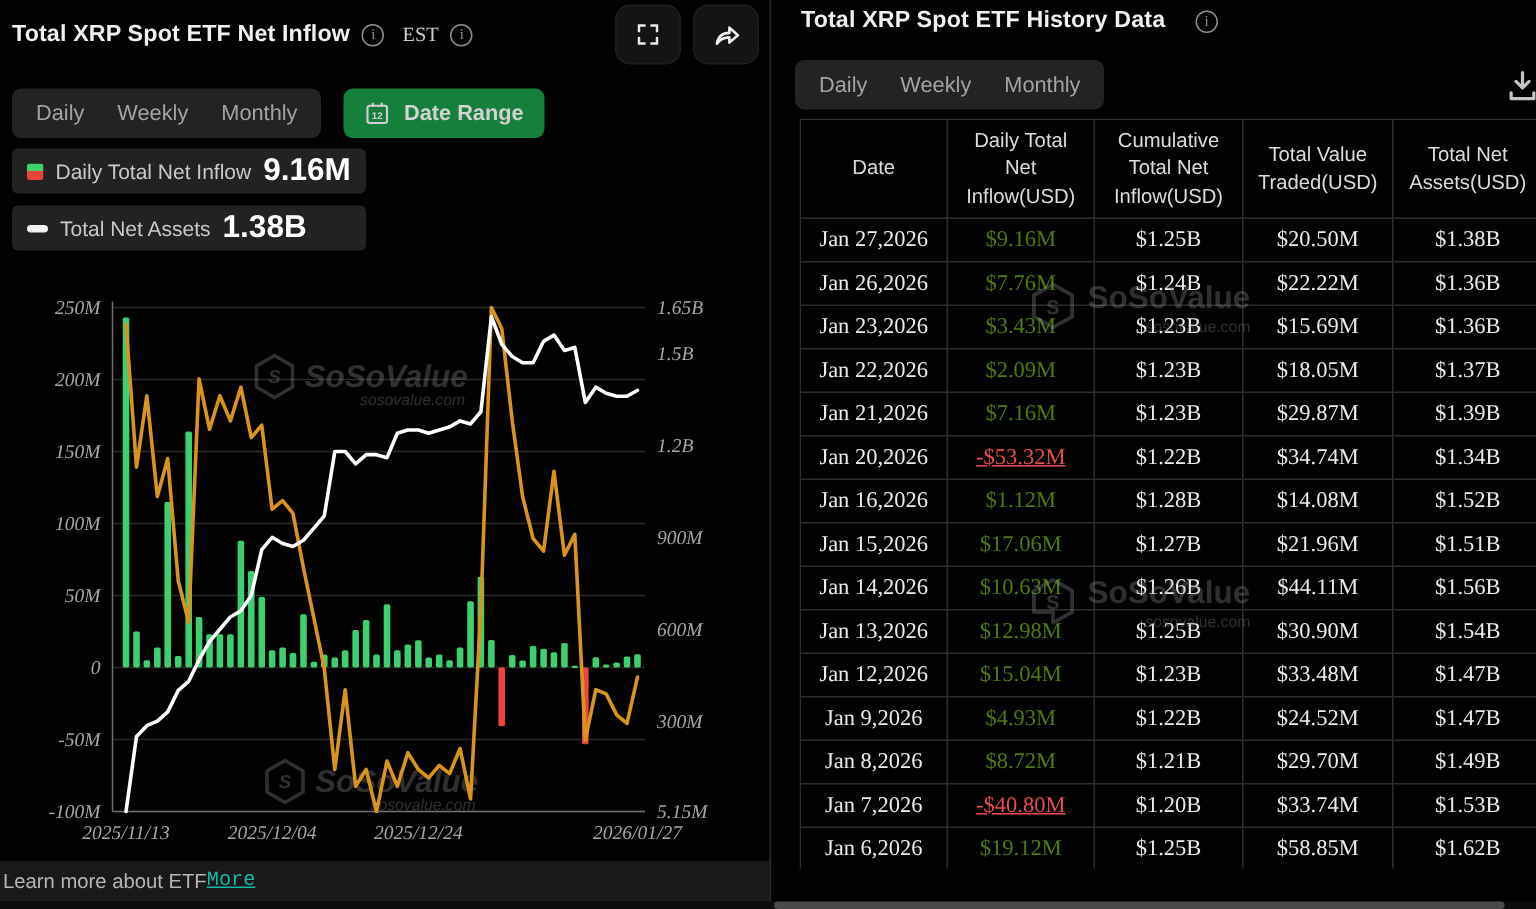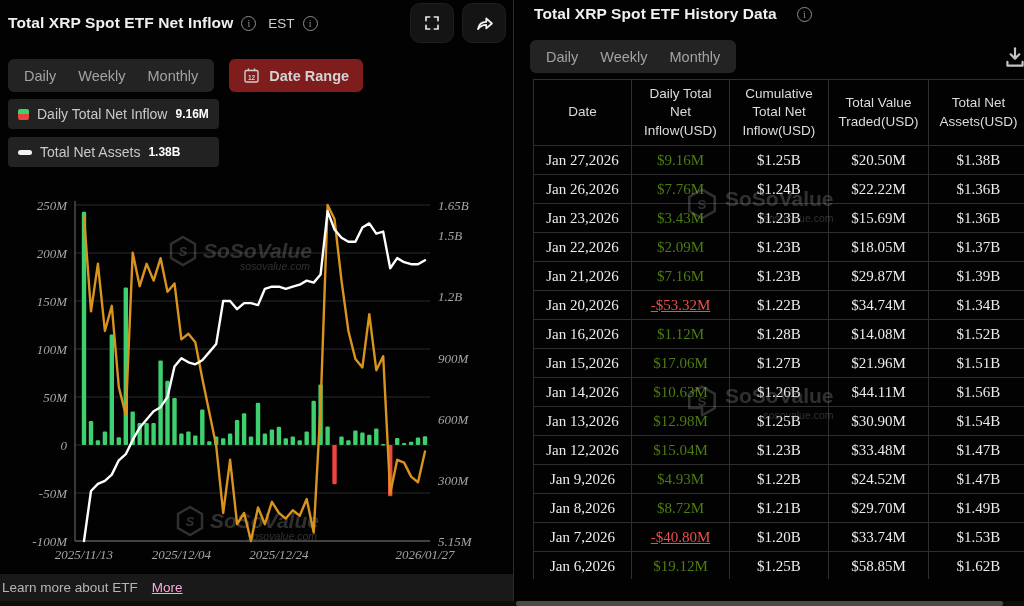--- a/index.html
+++ b/index.html
@@ -11,49 +11,49 @@
 
   
   .left-panel { position:absolute; left:0; top:0; width:513px; height:606px; }
 
   .lp-header { position:absolute; top:0; left:8px; width:498px; height:46px;
     display:flex; align-items:center; gap:8px; }
   .page-title { font-size:15.5px; font-weight:700; color:#f0f0f0; letter-spacing:.1px; }
   .info-icon { width:15px; height:15px; border:1px solid #8d8d8d; border-radius:50%;
     color:#8d8d8d; font-size:10px; line-height:13px; text-align:center; display:inline-block;
     font-family:"Liberation Serif", serif; flex:0 0 auto; }
-  .est-label { font-size:13.5px; color:#cfcfcf; margin-left:4px; }
+  .est-label { font-size:13.5px; color:#cfcfcf; margin-left:4px;font-family:Liberation Serif, serif; }
   .hdr-spacer { flex:1; }
   .icon-btn { width:44px; height:40px; background:#141414; border:1px solid #1e1e1e;
     border-radius:10px; display:flex; align-items:center; justify-content:center; cursor:pointer; }
 
   .lp-controls { position:absolute; top:59px; left:8px; display:flex; gap:15px; }
   .tab-group { display:flex; align-items:center; gap:22px; background:#232323;
     border-radius:6px; padding:0 16px; height:33px; font-size:14.5px; color:#a3a3a3; }
   .tab { cursor:pointer; }
   .tab.active { color:#a3a3a3; }
-  .date-btn { display:flex; align-items:center; gap:9px; background:#7f1d1d; border-radius:6px;
+  .date-btn { display:flex; align-items:center; gap:9px; background:#15803d; border-radius:6px;
     padding:0 14px; height:33px; font-size:14.5px; font-weight:700; color:#d2d2d2; cursor:pointer; }
 
   .legend-row { position:absolute; left:8px; display:flex; gap:8px;flex-direction:column; }
   .legend-row.r1 { top:99px; } .legend-row.r2 { top:133px; }
   .legend-chip { display:flex; align-items:center; gap:8px; background:#222; border-radius:4px;
     padding:0 10px; height:30px; font-size:14px; color:#c9c9c9; cursor:pointer; }
-  .legend-chip b { font-size:12px; color:#fff; }
+  .legend-chip b { font-size:21px; color:#fff; }
   .li-split { width:11px; height:11px; border-radius:2px; overflow:hidden; display:flex; flex-direction:column; }
   .li-split .g { flex:1; background:#3ecf6e; } .li-split .r { flex:1; background:#e8453c; }
   .li-dash { width:14px; height:5px; border-radius:3px; }
   .li-dash.white { background:#f2f2f2; } .li-dash.gold { background:#d9941f; }
 
   .chart-wrap { position:absolute; top:190px; left:0; width:513px; height:384px;font-style:italic; }
   .tick { font-family:"Liberation Serif","DejaVu Serif",serif; font-size:13px; fill:#a6a6a6; }
 
   .lp-footer { position:absolute; top:574px; left:0; width:513px; height:27px; background:#191919;
     display:flex; align-items:center; padding-left:2px; font-size:13.5px; color:#b5b5b5; }
-  .more-link { color:#f9a8d4; text-decoration:underline; margin-left:14px; cursor:pointer; }
+  .more-link { color:#14b8a6; text-decoration:underline; cursor:pointer;font-family:Liberation Mono, monospace; }
 
   .scroll-track { position:absolute; top:601px; left:0; width:1024px; height:5px; background:#0d0d0d; }
   .scroll-thumb { position:absolute; top:0; left:516px; width:487px; height:5px;
     background:#4a4a4a; border-radius:3px; cursor:pointer; }
 
   
   .right-panel { position:absolute; left:514px; top:0; width:510px; height:601px; overflow:hidden; }
   .rp-header { position:absolute; top:5px; left:20px; display:flex; align-items:center; gap:20px; }
   .rp-tabs { position:absolute; top:40px; left:16px; }
   .download-btn { position:absolute; top:44px; left:488px; cursor:pointer; }

